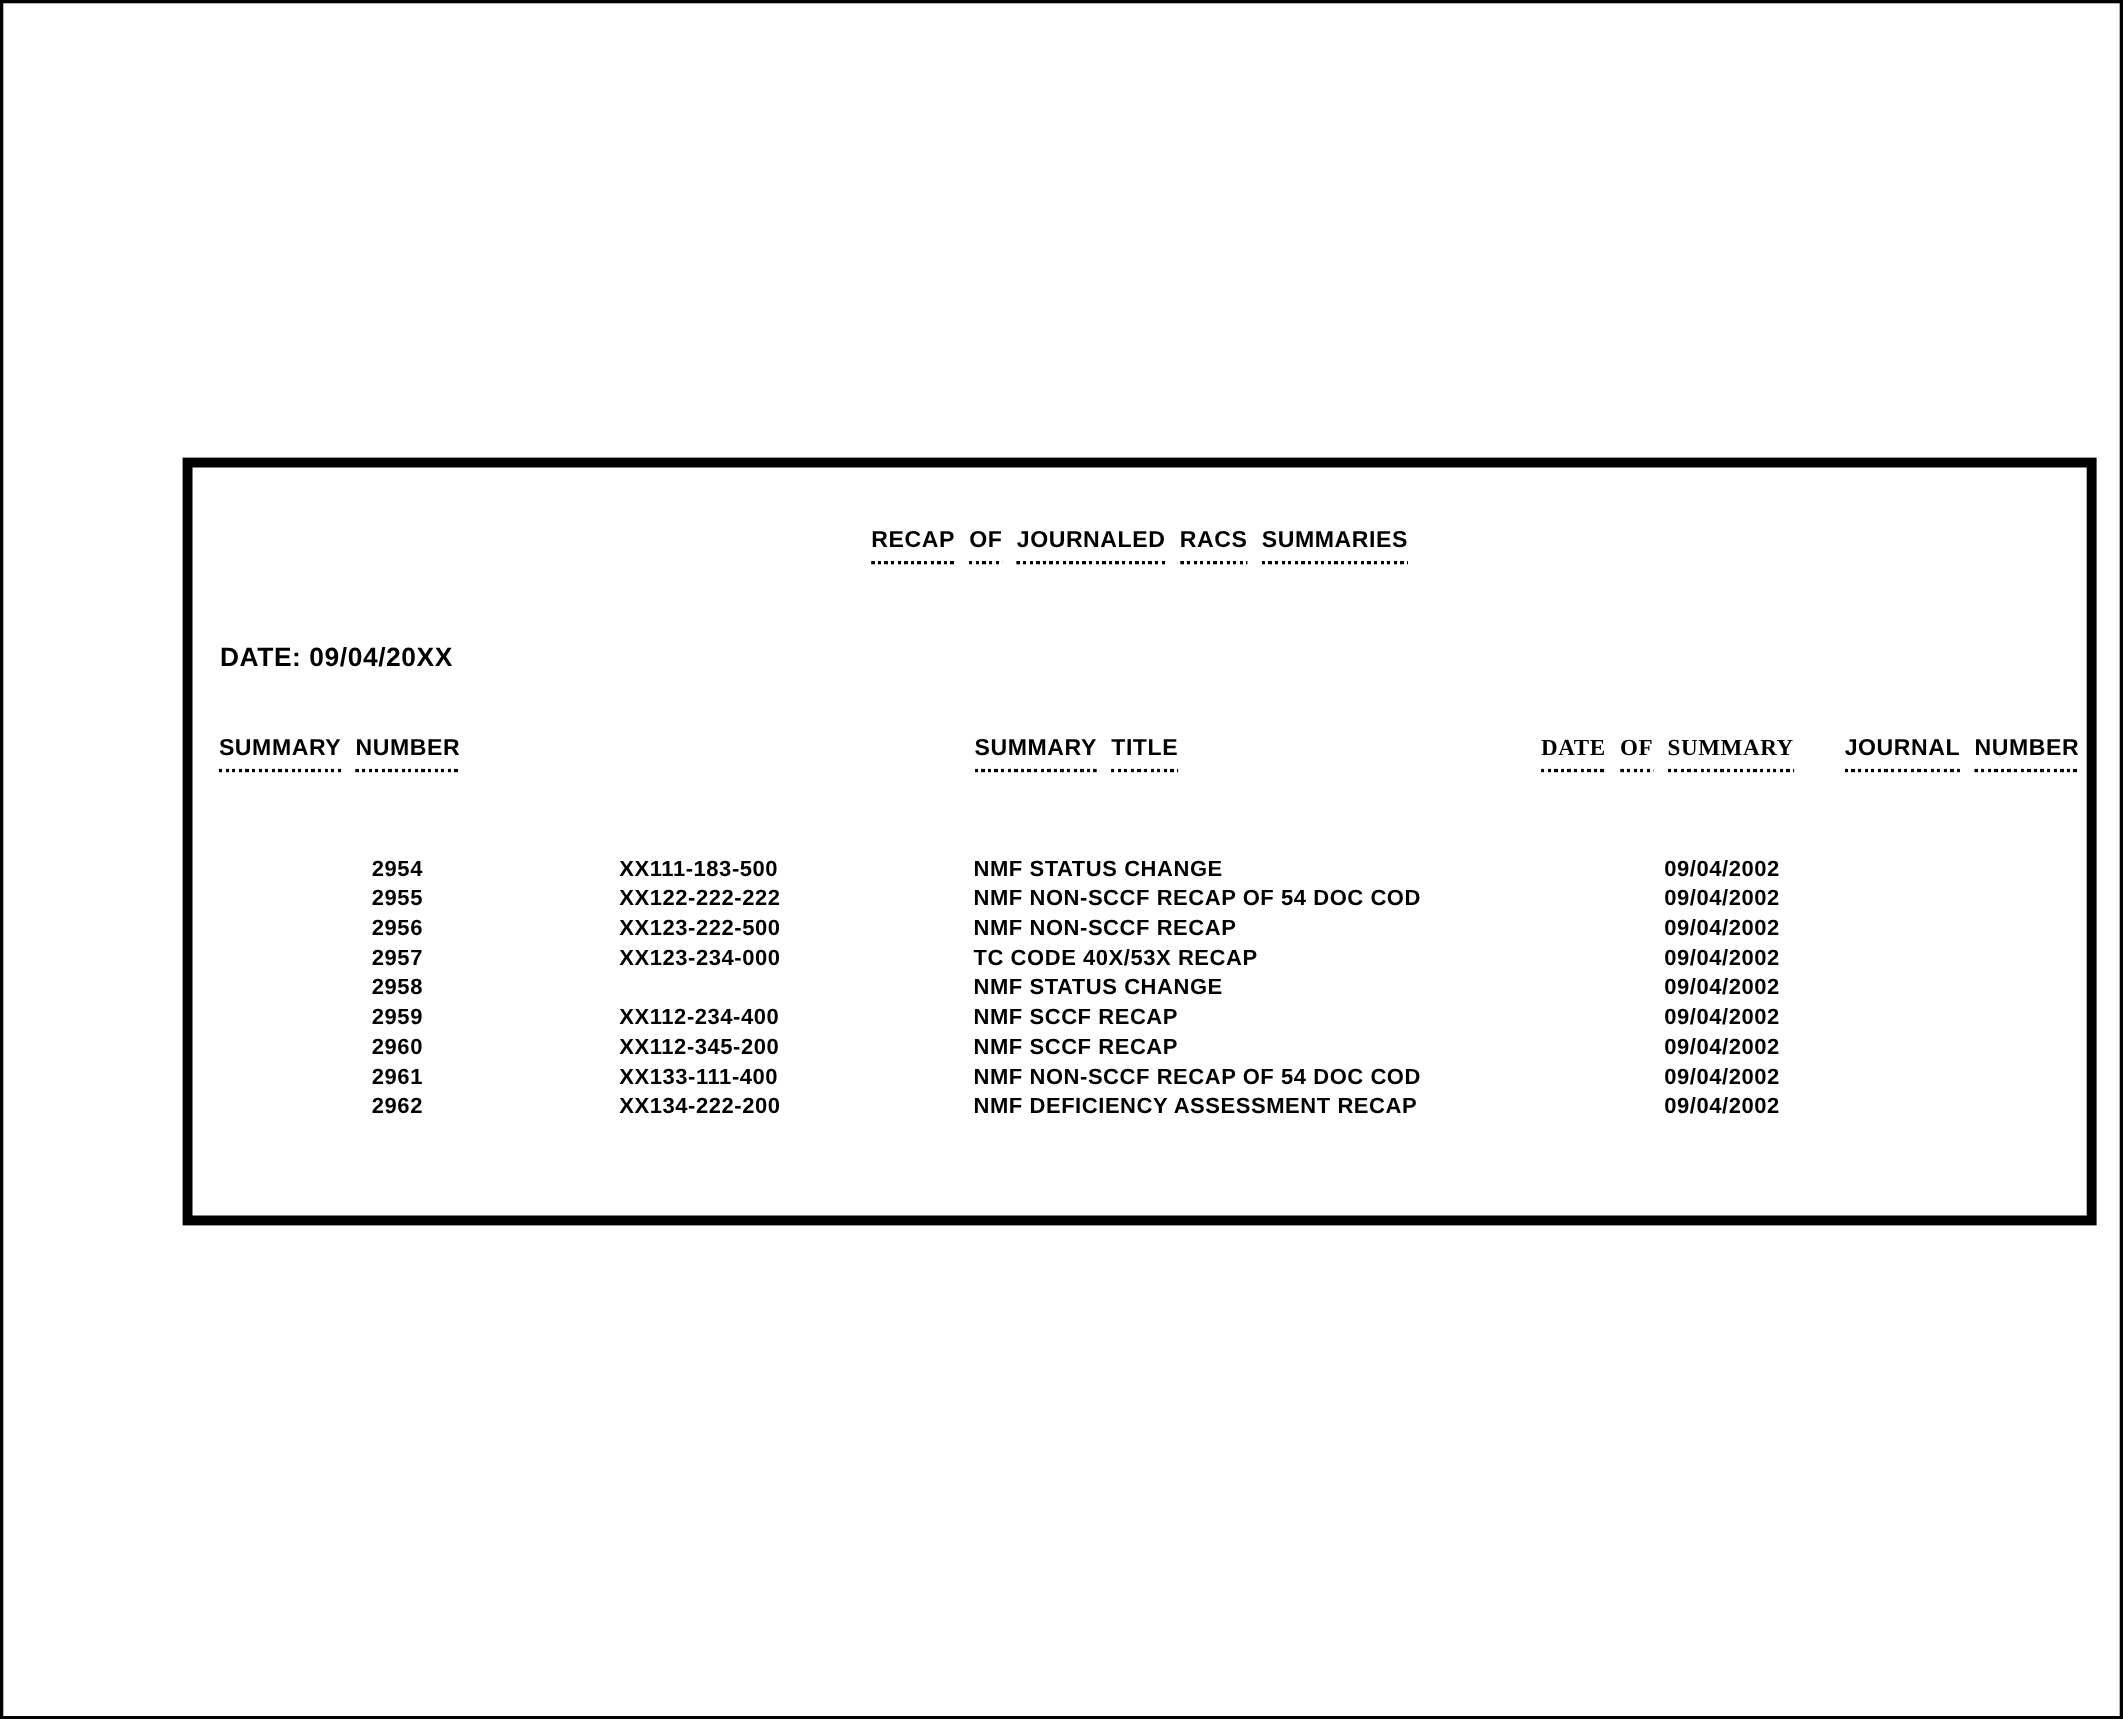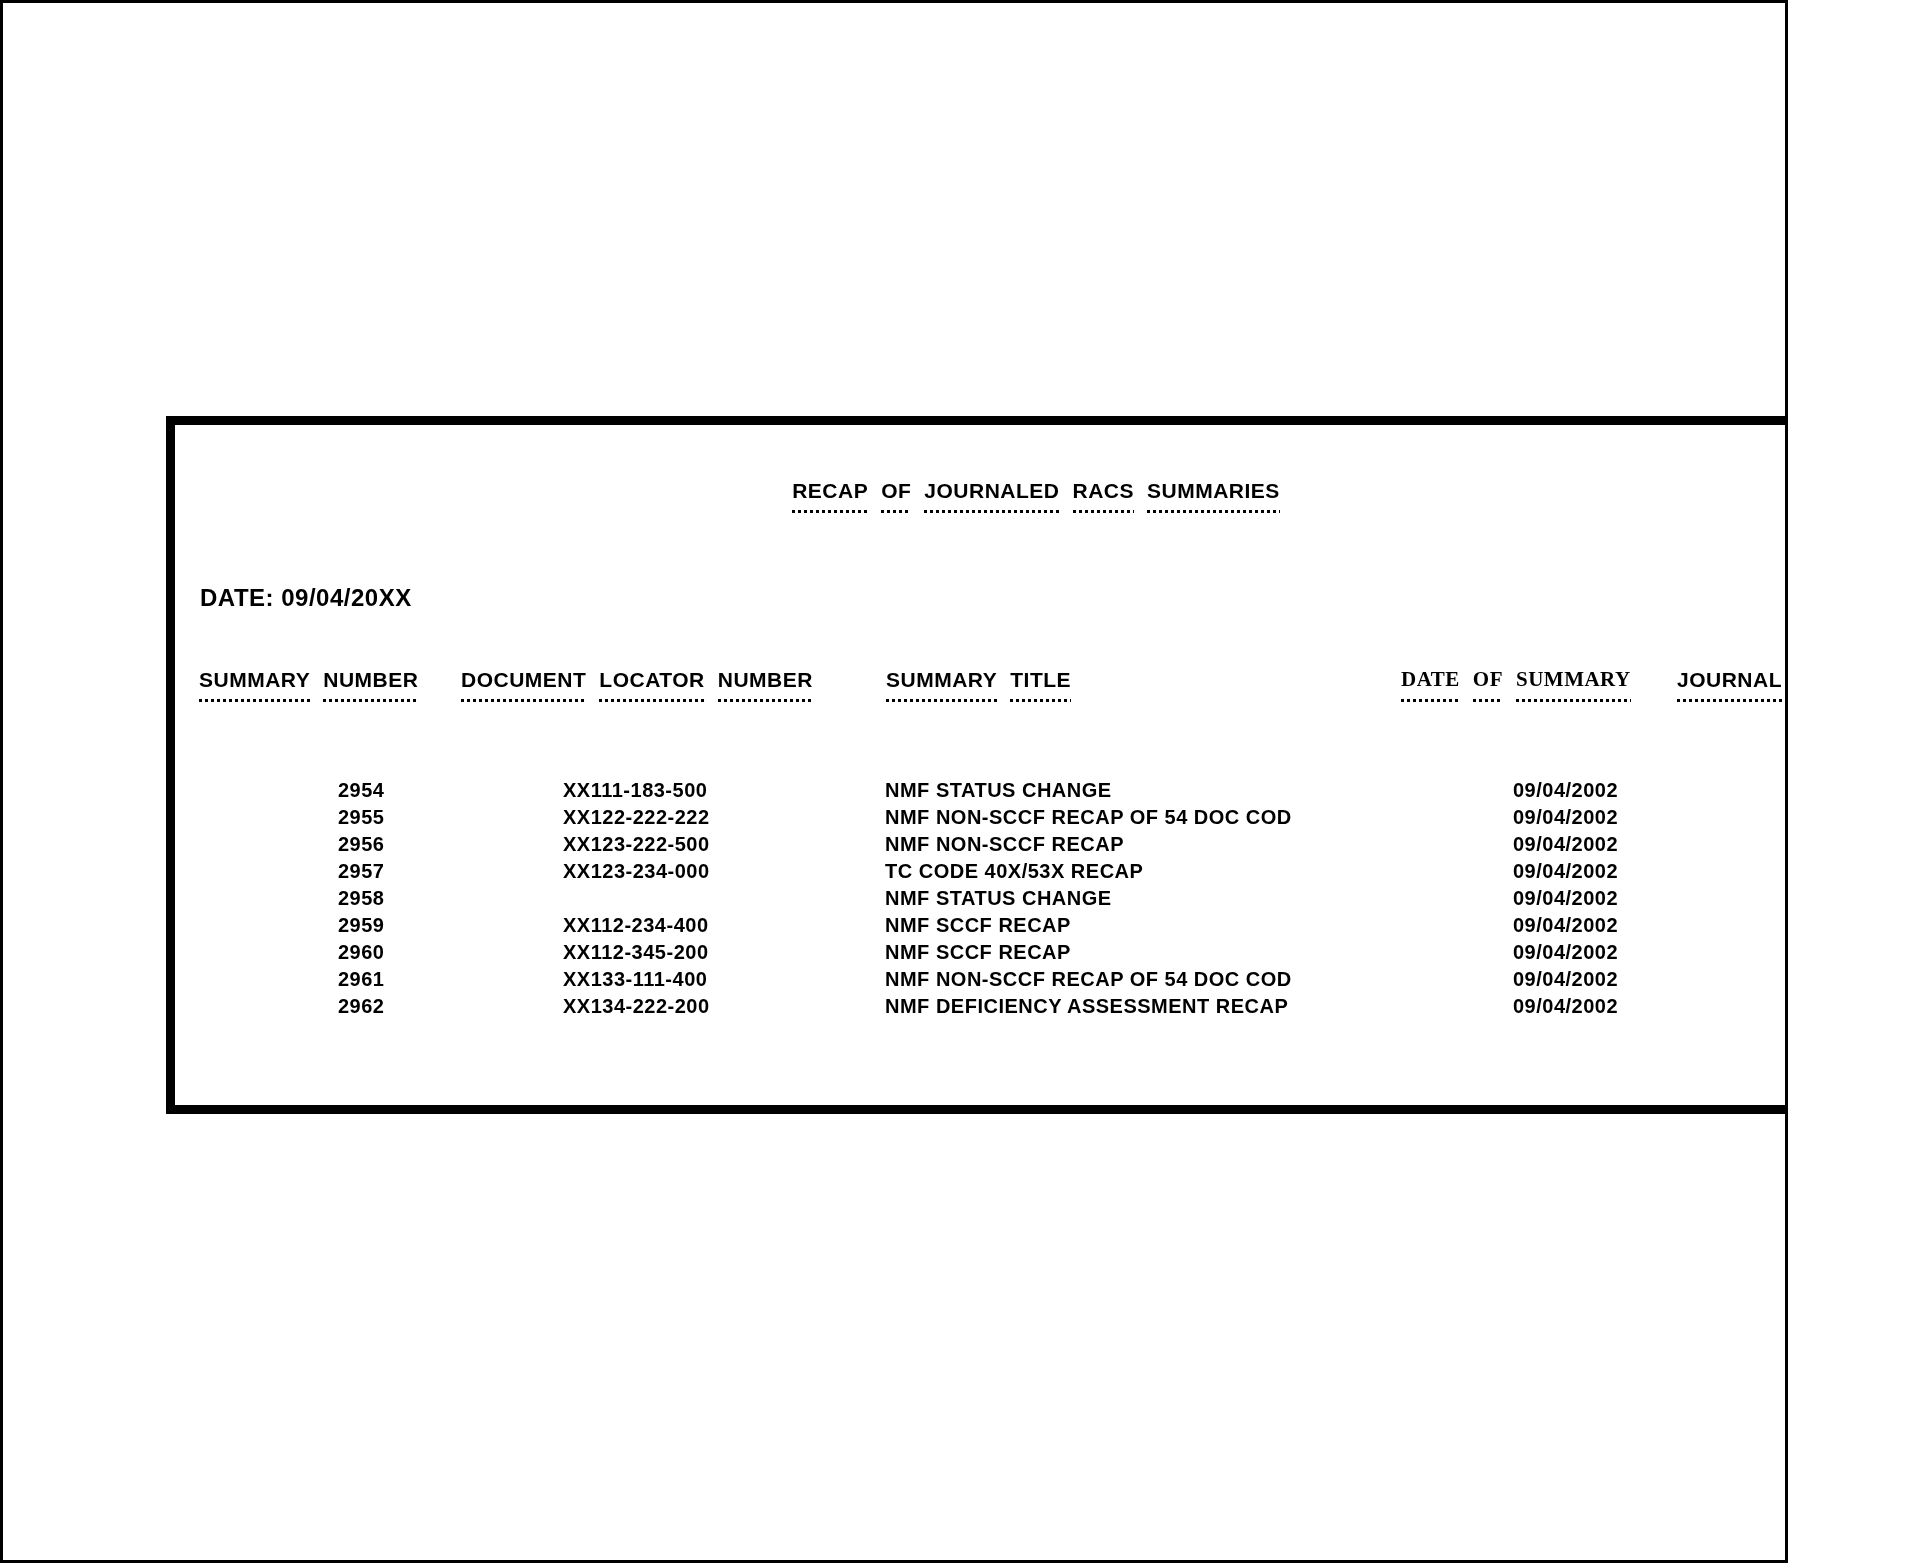--- a/index.html
+++ b/index.html
@@ -3,21 +3,21 @@
 <meta charset="utf-8">
 <style>
   html, body {
     margin: 0;
     padding: 0;
     background: #ffffff;
     font-family: "Liberation Sans", "DejaVu Sans", sans-serif;
   }
   .page {
     position: relative;
-    width: 1788px;
+    width: 1930px;
     height: 1563px;
     box-sizing: border-box;
     border: 3px solid #000;
     background: #fff;
     overflow: hidden;
     color: #000;
     font-weight: bold;
     letter-spacing: 0.5px;
   }
   .report-frame {
@@ -116,21 +116,20 @@
       <span class="wordify"><span class="w">RECAP</span><span class="w">OF</span><span class="w">JOURNALED</span><span class="w">RACS</span><span class="w">SUMMARIES</span></span>
     </div>
 
     <div class="date-line">
       <span>DATE:</span>
       <span>09/04/20XX</span>
     </div>
 
     <div class="header-row">
       <span class="col-header h-summary-number wordify"><span class="w">SUMMARY</span><span class="w">NUMBER</span></span>
-      <span class="col-header h-document-locator wordify"><span class="w">DOCUMENT</span><span class="w">LOCATOR</span><span class="w">NUMBER</span></span>
       <span class="col-header h-summary-title wordify"><span class="w">SUMMARY</span><span class="w">TITLE</span></span>
       <span class="col-header h-date-of-summary wordify"><span class="w">DATE</span><span class="w">OF</span><span class="w">SUMMARY</span></span>
       <span class="col-header h-journal-number wordify"><span class="w">JOURNAL</span><span class="w">NUMBER</span></span>
     </div>
 
     <div class="table-body">
         <div class="table-row">
           <span class="cell c-summary-number">2954</span>
           <span class="cell c-document-locator">XX111-183-500</span>
           <span class="cell c-summary-title">NMF STATUS CHANGE</span>

